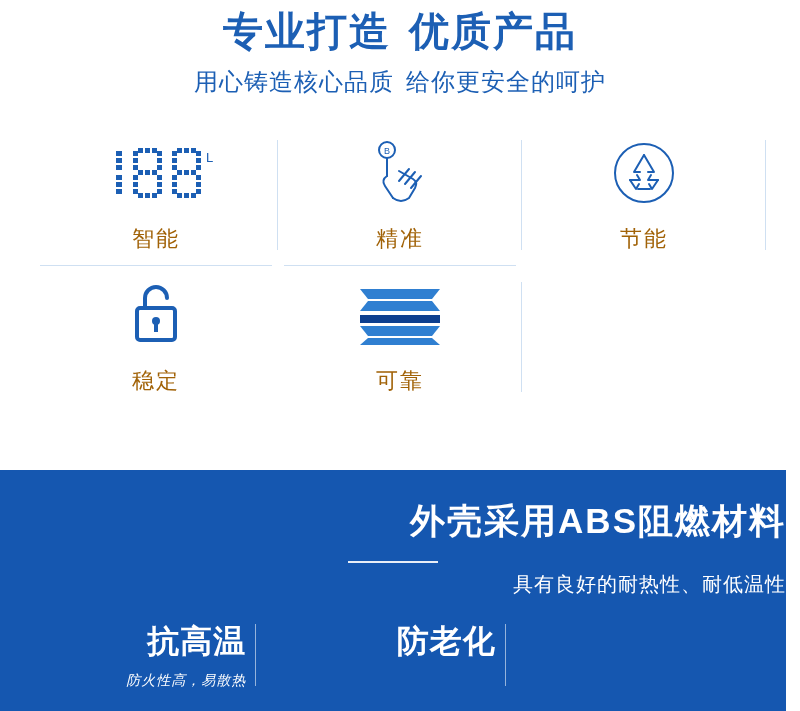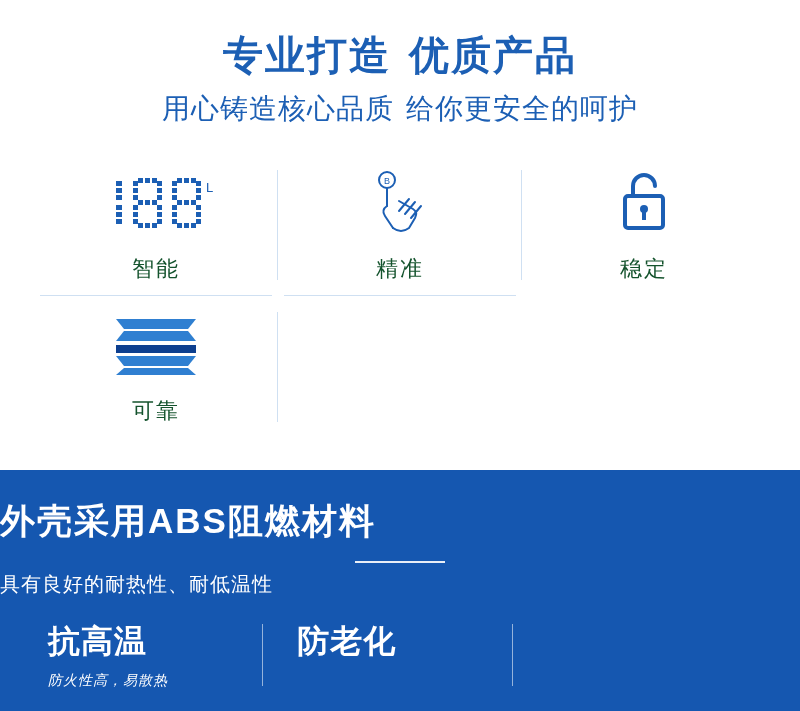--- a/index.html
+++ b/index.html
@@ -14,37 +14,37 @@
     overflow: hidden;
   }
   .page {
     position: relative;
     width: 800px;
     height: 711px;
   }
 
   
   .top-section {
-    padding-top: 32px;
+    padding-top: 8px;
     text-align: center;
   }
   .main-title {
     font-size: 40px;
     font-weight: bold;
     color: #1c5fb4;
     letter-spacing: 2px;
     line-height: 1.15;
   }
   .main-title .gap {
     display: inline-block;
     width: 18px;
   }
   .sub-title {
     margin-top: 12px;
-    font-size: 28px;
+    font-size: 24px;
     color: #1c5fb4;
     letter-spacing: 1px;
   }
   .sub-title .gap {
     display: inline-block;
     width: 12px;
   }
 
   
   .features {
@@ -83,21 +83,21 @@
   }
   .feature-icon {
     height: 74px;
     display: flex;
     align-items: center;
     justify-content: center;
   }
   .feature-label {
     margin-top: 14px;
     font-size: 22px;
-    color: #14532d;
+    color: #a16207;
     letter-spacing: 2px;
   }
 
   
   .seg-wrap {
     display: flex;
     align-items: flex-start;
   }
   .seg-digits {
     display: flex;
@@ -107,26 +107,26 @@
     font-size: 13px;
     color: #1c5fb4;
     margin-left: 3px;
     margin-top: 2px;
   }
 
   
   .band {
     position: absolute;
     left: 0;
-    right: 0;
+    right: 14px;
     bottom: 0;
     height: 241px;
     background: #1557b0;
     color: #ffffff;
-    text-align: left;
+    text-align: right;
   }
   .band-title {
     padding-top: 28px;
     font-size: 35px;
     font-weight: bold;
     letter-spacing: 2px;
   }
   .band-rule {
     width: 90px;
     height: 2px;
@@ -273,20 +273,37 @@
             <path d="M42 48 l10 -12"></path>
             <path d="M48 52 l10 -12"></path>
           </g>
           <text x="24" y="18" font-size="9" fill="#1c5fb4" text-anchor="middle" font-family="Liberation Sans, sans-serif">B</text>
         </svg>
       </div>
       <div class="feature-label">精准</div>
     </div>
 
 
+    <div class="feature row2 col1">
+      <div class="feature-icon">
+        <svg width="74" height="74" viewBox="0 0 74 74" aria-hidden="true">
+          <circle cx="37" cy="37" r="29" fill="none" stroke="#1c5fb4" stroke-width="2"></circle>
+          <g fill="none" stroke="#1c5fb4" stroke-width="2" stroke-linecap="round" stroke-linejoin="round">
+            <path d="M37 19 L27 36 L33 36"></path>
+            <path d="M37 19 L47 36 L41 36"></path>
+            <path d="M51 44 L41 44 L44 39"></path>
+            <path d="M51 44 L45 53 L42 48"></path>
+            <path d="M23 44 L33 44 L30 39"></path>
+            <path d="M23 44 L29 53 L32 48"></path>
+            <path d="M31 53 L43 53"></path>
+          </g>
+        </svg>
+      </div>
+      <div class="feature-label">节能</div>
+    </div>
 
     <div class="feature row2 col3">
       <div class="feature-icon">
         <svg width="74" height="74" viewBox="0 0 74 74" aria-hidden="true">
           <path d="M26 30 L26 20 a11 11 0 0 1 22 0" fill="none" stroke="#1c5fb4" stroke-width="4" stroke-linecap="round"></path>
           <rect x="18" y="30" width="38" height="32" rx="3" fill="none" stroke="#1c5fb4" stroke-width="4"></rect>
           <circle cx="37" cy="43" r="4" fill="#1c5fb4"></circle>
           <rect x="35" y="45" width="4" height="9" fill="#1c5fb4"></rect>
         </svg>
       </div>

